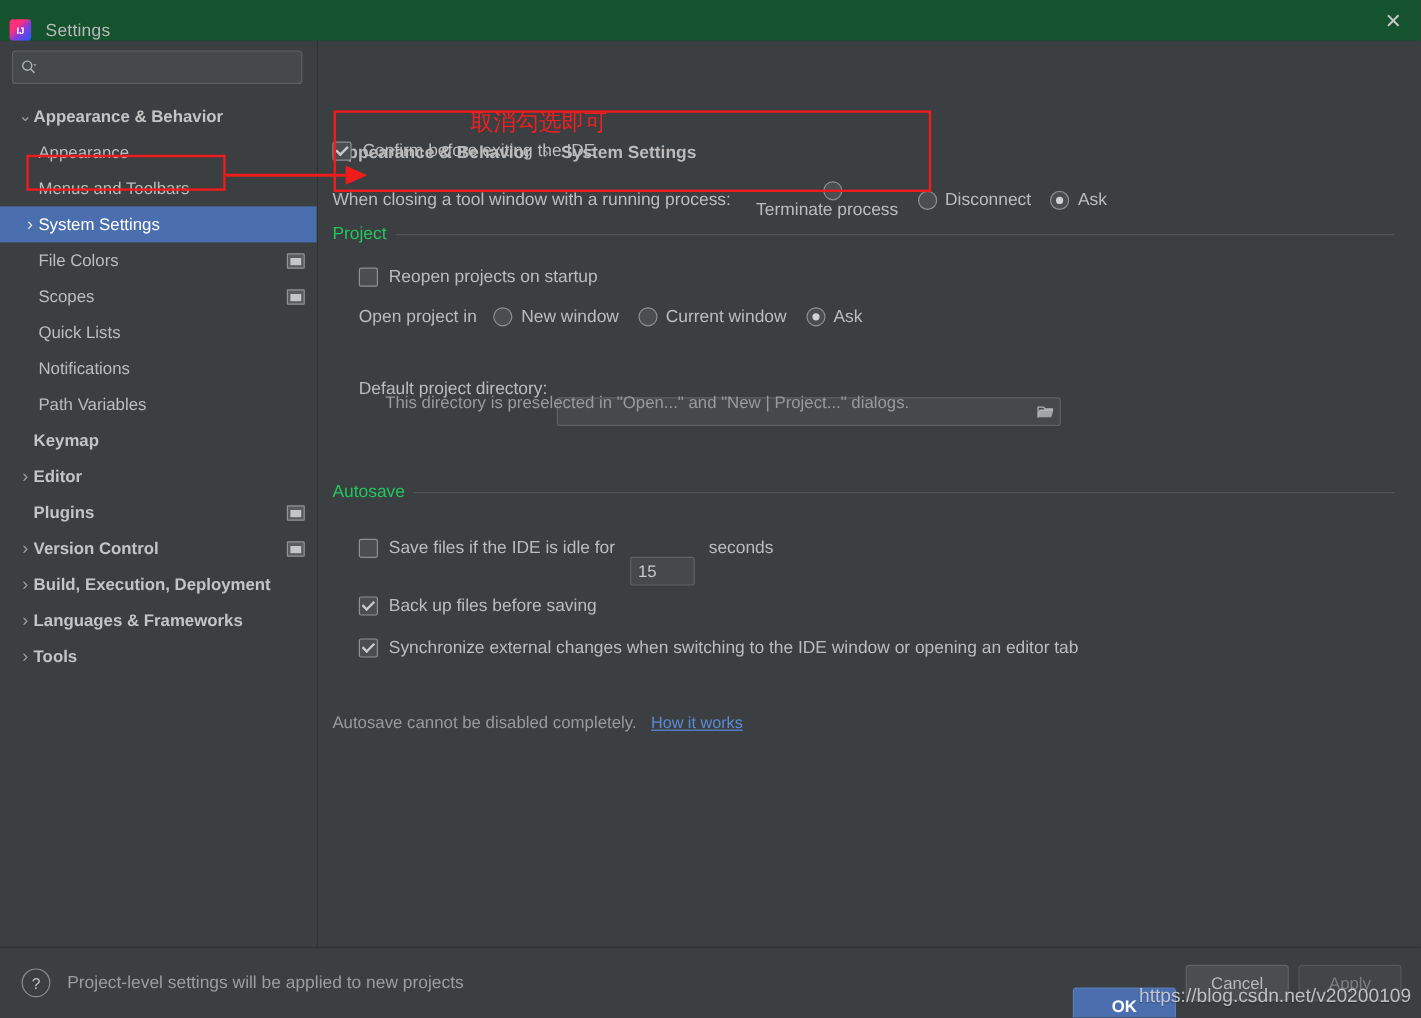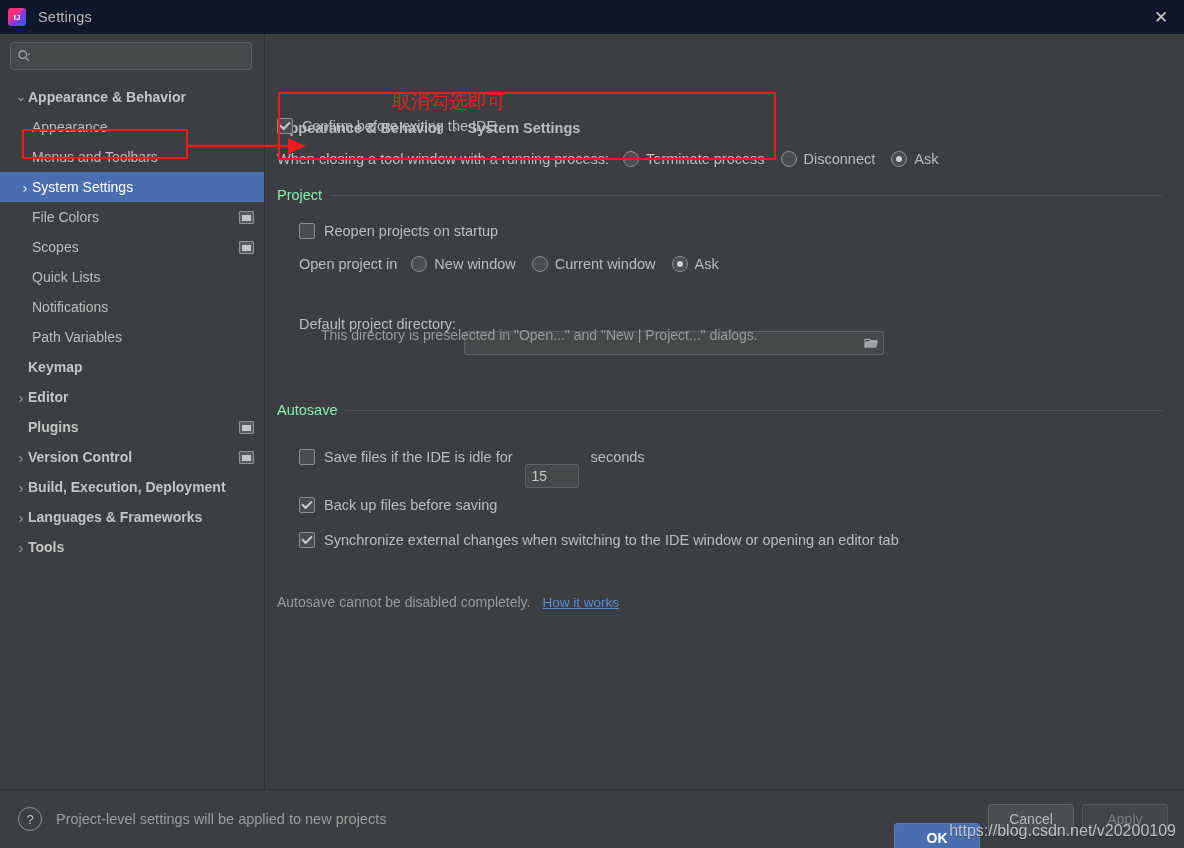--- a/index.html
+++ b/index.html
@@ -20,23 +20,23 @@
     position: absolute;
     inset: 0;
     background: #3c3f41;
     display: flex;
     flex-direction: column;
   }
 
   
   .titlebar {
     height: 34px;
-    background: #0f172a;
-    display: flex;
-    align-items: center;
+    background: #14532d;
+    display: flex;
+    align-items: flex-end;
     flex: 0 0 auto;
     padding-left: 8px;
   }
   .app-logo {
     width: 18px; height: 18px;
     border-radius: 3px;
     flex: 0 0 auto;
     background:
       linear-gradient(135deg, #fc2f7b 0%, #fc2f7b 34%, #8e3ad8 55%, #1c5cff 100%);
     position: relative;
@@ -252,21 +252,21 @@
   
   .group-head {
     position: absolute;
     display: flex;
     align-items: center;
     left: 12px;
     right: 22px;
   }
   .group-head .gtitle {
     font-size: 14.5px;
-    color: #86efac;
+    color: #22c55e;
     padding-right: 8px;
     white-space: nowrap;
   }
   .group-head .gline {
     flex: 1 1 auto;
     height: 1px;
     background: #515455;
   }
 
   .text-field {
@@ -502,21 +502,21 @@
         <span>System Settings</span>
       </div>
 
       <div class="check-row" style="top:84px;left:12px;">
         <span class="cb checked"></span>
         <span class="cb-label">Confirm before exiting the IDE</span>
       </div>
 
       <div class="inline-row" style="top:117px;left:12px;">
         <span class="plain-label">When closing a tool window with a running process:</span>
-        <span style="display:inline-flex;align-items:center;margin-left:14px;">
+        <span style="display:inline-flex;align-items:center;margin-left:14px;flex-direction:column;">
           <span class="rb"></span>
           <span class="rb-label">Terminate process</span>
         </span>
         <span style="display:inline-flex;align-items:center;">
           <span class="rb"></span>
           <span class="rb-label">Disconnect</span>
         </span>
         <span style="display:inline-flex;align-items:center;">
           <span class="rb selected"></span>
           <span class="rb-label">Ask</span>

